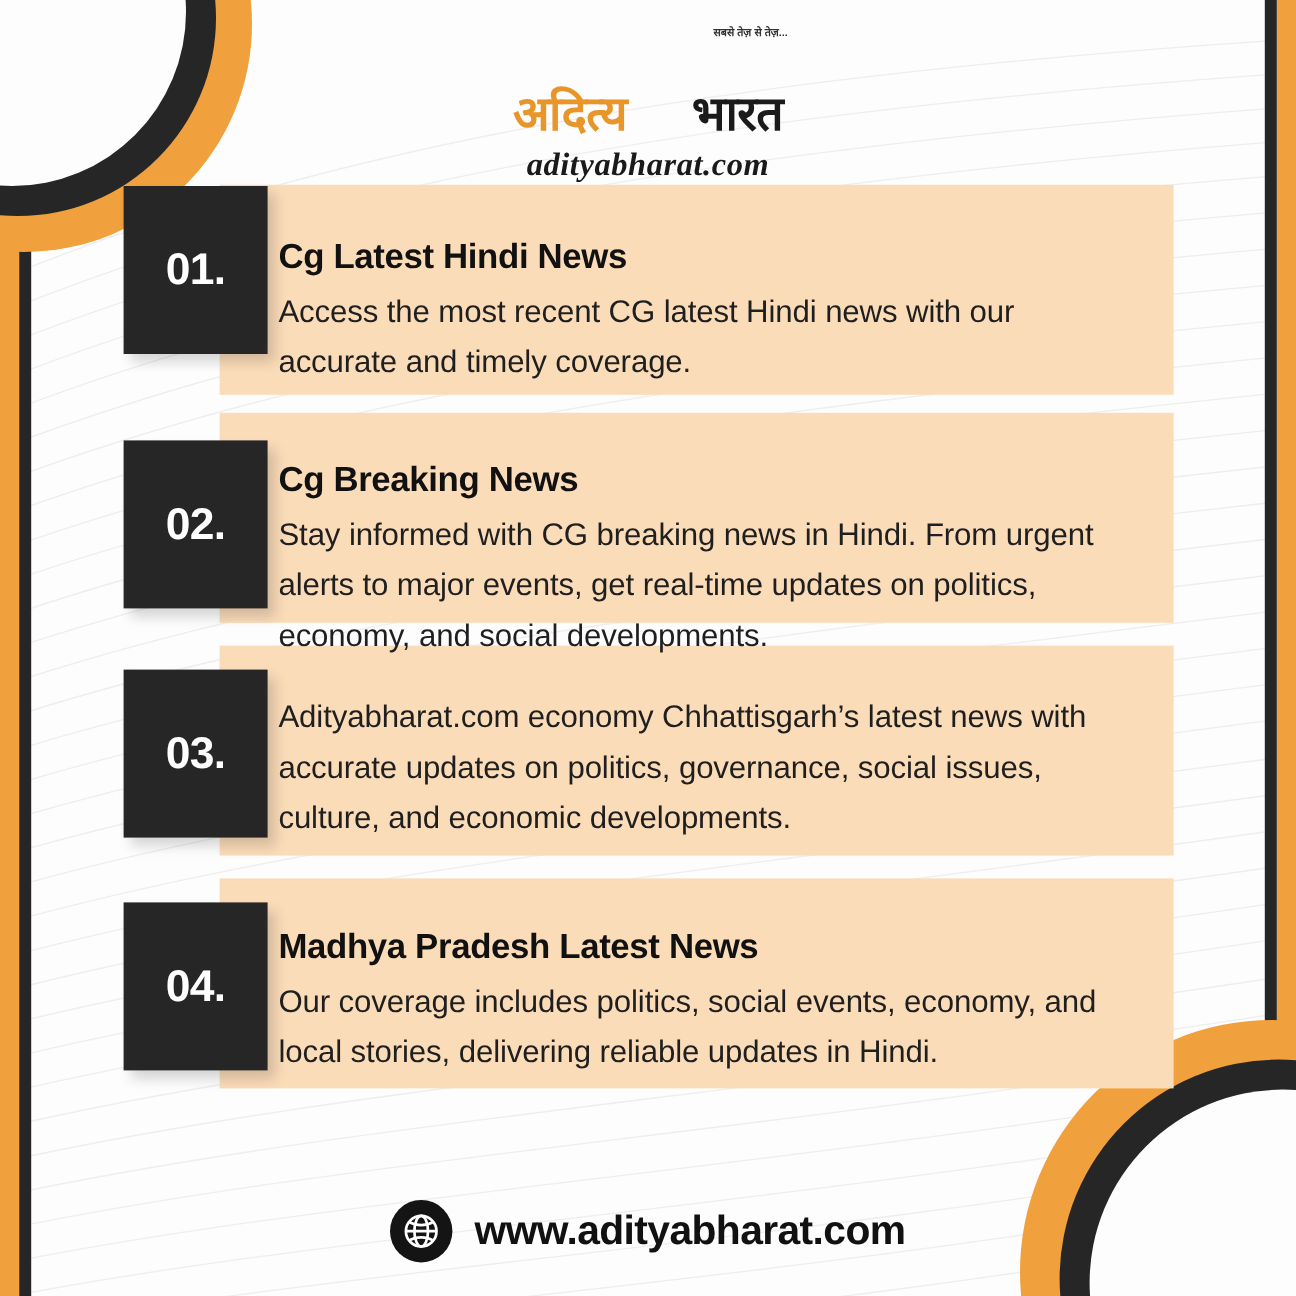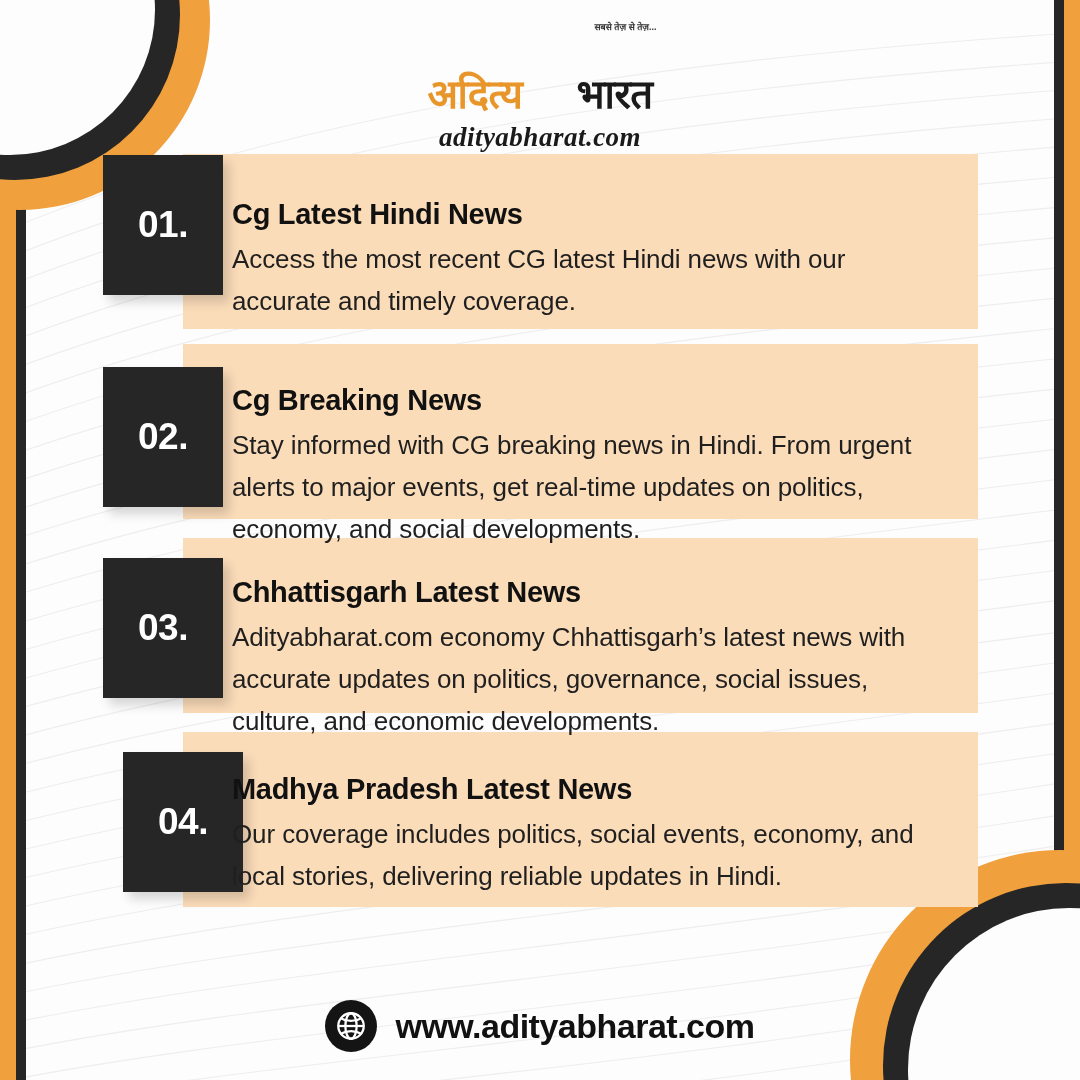--- a/index.html
+++ b/index.html
@@ -264,21 +264,21 @@
 
   .item-2 .item-band { top: 0px; height: 175px; }
   .item-2 .item-num  { top: 23px; height: 140px; }
   .item-2 .item-text { top: 24px; }
 
   .item-3 .item-band { top: 0px; height: 175px; }
   .item-3 .item-num  { top: 20px; height: 140px; }
   .item-3 .item-text { top: 22px; }
 
   .item-4 .item-band { top: 0px; height: 175px; }
-  .item-4 .item-num  { top: 20px; height: 140px; margin-left: 20px; }
+  .item-4 .item-num  { top: 20px; height: 140px; }
   .item-4 .item-text { top: 25px; }
 
   
   .footer {
     position: absolute;
     bottom: 28px;
     left: 0;
     width: 1080px;
     display: flex;
     align-items: center;
@@ -397,21 +397,20 @@
       <div class="item-text">
         <div class="item-title">Cg Breaking News</div>
         <div class="item-desc">Stay informed with CG breaking news in Hindi. From urgent alerts to major events, get real-time updates on politics, economy, and social developments.</div>
       </div>
     </div>
 
     <div class="item item-3">
       <div class="item-band"></div>
       <div class="item-num">03.</div>
       <div class="item-text">
-        <div class="item-title">Chhattisgarh Latest News</div>
         <div class="item-desc">Adityabharat.com economy Chhattisgarh’s latest news with accurate updates on politics, governance, social issues, culture, and economic developments.</div>
       </div>
     </div>
 
     <div class="item item-4">
       <div class="item-band"></div>
       <div class="item-num">04.</div>
       <div class="item-text">
         <div class="item-title">Madhya Pradesh Latest News</div>
         <div class="item-desc">Our coverage includes politics, social events, economy, and local stories, delivering reliable updates in Hindi.</div>

